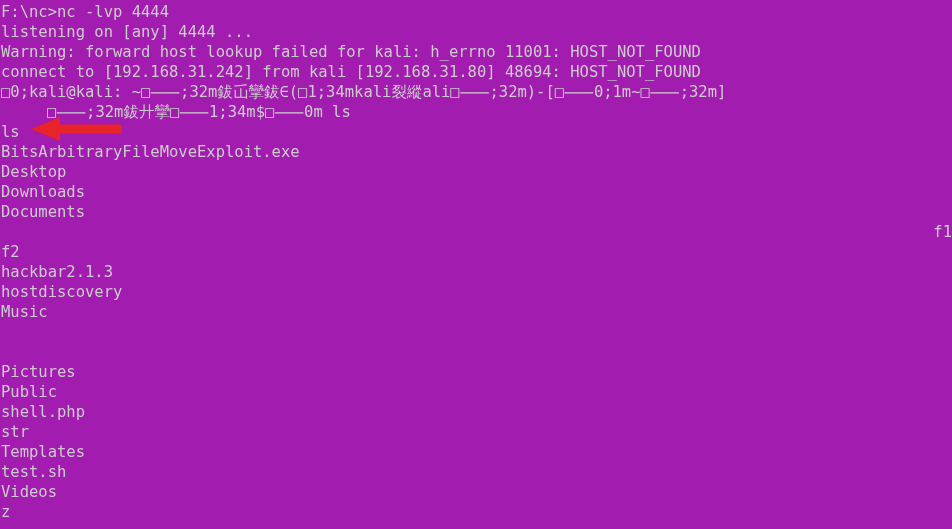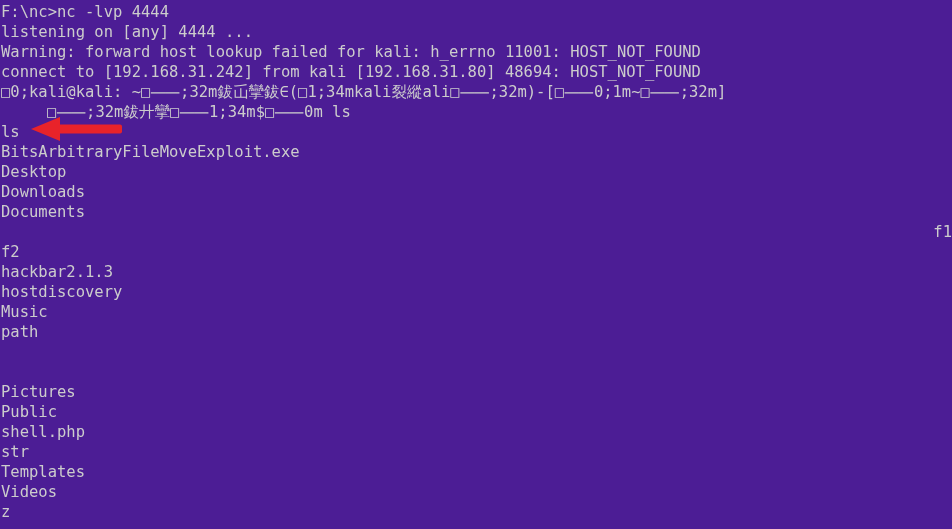--- a/index.html
+++ b/index.html
@@ -47,45 +47,45 @@
     left: 0;
     top: 0;
     width: 952px;
     height: 529px;
     pointer-events: none;
   }
 </style>
 </head>
 <body style="background: rgb(12, 12, 12);">
 
-<div id="terminal" style="background: #4c1d95;">
+<div id="terminal" style="background: #a21caf;">
 
   <div class="screen" id="screen" style="color: rgb(204, 204, 204); font-size: 15.5px;">
       <div class="line" style="line-height: 20px; height: 20px;">F:\nc&gt;nc -lvp 4444</div>
       <div class="line" style="line-height: 20px; height: 20px;">listening on [any] 4444 ...</div>
       <div class="line" style="line-height: 20px; height: 20px;">Warning: forward host lookup failed for kali: h_errno 11001: HOST_NOT_FOUND</div>
       <div class="line" style="line-height: 20px; height: 20px;">connect to [192.168.31.242] from kali [192.168.31.80] 48694: HOST_NOT_FOUND</div>
       <div class="line" style="line-height: 20px; height: 20px;">□0;kali@kali: ~□⸺;32m鈸屲攣鈸∈(□1;34mkali裂縱ali□⸺;32m)-[□⸺0;1m~□⸺;32m]</div>
       <div class="line" style="line-height: 20px; height: 20px; padding-left: 46px;">□⸺;32m鈸廾攣□⸺1;34m$□⸺0m ls</div>
       <div class="line" style="line-height: 20px; height: 20px;">ls</div>
       <div class="line" style="line-height: 20px; height: 20px;">BitsArbitraryFileMoveExploit.exe</div>
       <div class="line" style="line-height: 20px; height: 20px;">Desktop</div>
       <div class="line" style="line-height: 20px; height: 20px;">Downloads</div>
       <div class="line" style="line-height: 20px; height: 20px;">Documents</div>
       <div class="line" style="line-height: 20px; height: 20px; text-align: right;">f1</div>
       <div class="line" style="line-height: 20px; height: 20px;">f2</div>
       <div class="line" style="line-height: 20px; height: 20px;">hackbar2.1.3</div>
       <div class="line" style="line-height: 20px; height: 20px;">hostdiscovery</div>
       <div class="line" style="line-height: 20px; height: 20px;">Music</div>
-      <div class="line" style="line-height: 20px; height: 20px;">path</div>
       <div class="line" style="line-height: 20px; height: 20px; margin-top: 40px;">Pictures</div>
       <div class="line" style="line-height: 20px; height: 20px;">Public</div>
       <div class="line" style="line-height: 20px; height: 20px;">shell.php</div>
       <div class="line" style="line-height: 20px; height: 20px;">str</div>
       <div class="line" style="line-height: 20px; height: 20px;">Templates</div>
+      <div class="line" style="line-height: 20px; height: 20px;">test.sh</div>
       <div class="line" style="line-height: 20px; height: 20px;">Videos</div>
       <div class="line" style="line-height: 20px; height: 20px;">z</div>
     </div>
 
   <svg id="arrow-overlay" viewBox="0 0 952 529" width="952" height="529" xmlns="http://www.w3.org/2000/svg">
     <g id="arrow-group">
 
       <rect id="arrow-shaft" x="54" y="124.5" width="68" height="9" rx="2" ry="2" fill="#e8232a"></rect>
 
       <polygon id="arrow-head" points="31,129 60,117 60,141" fill="#e8232a"></polygon>

